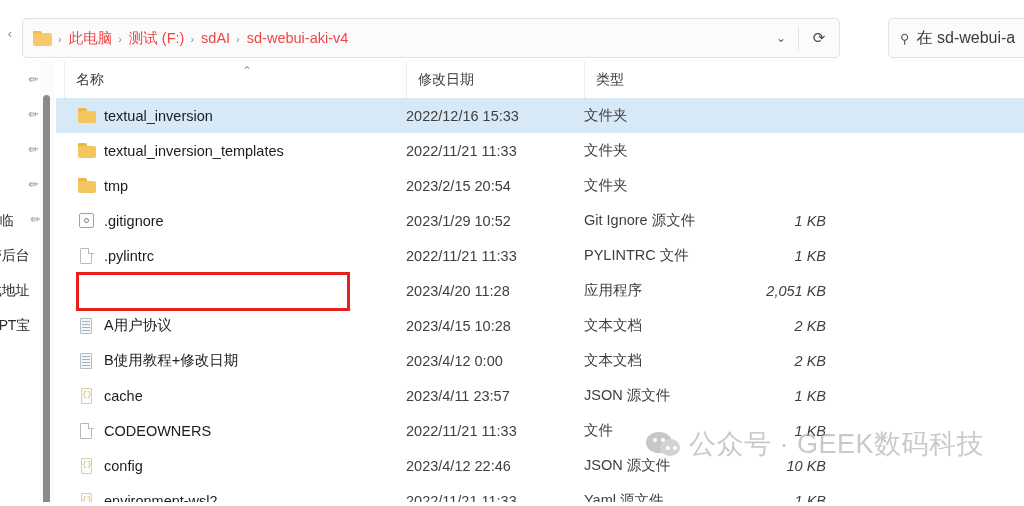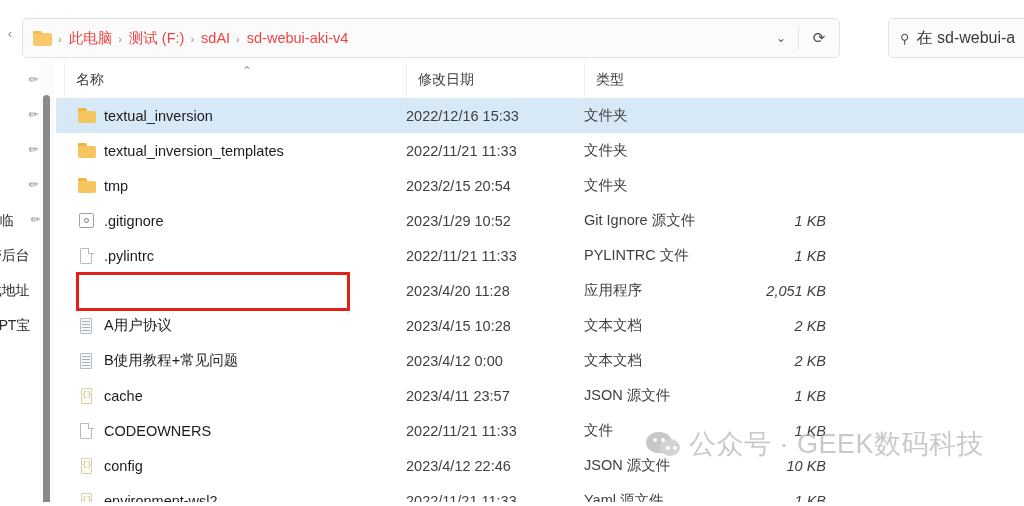--- a/index.html
+++ b/index.html
@@ -463,21 +463,21 @@
           <span class="ico text"></span>
           <span class="name-text">A用户协议</span>
         </div>
         <div class="cell date">2023/4/15 10:28</div>
         <div class="cell type">文本文档</div>
         <div class="cell size">2 KB</div>
       </div>
       <div class="row">
         <div class="cell name">
           <span class="ico text"></span>
-          <span class="name-text">B使用教程+常见问题</span>
+          <span class="name-text">B使用教程+修改日期</span>
         </div>
         <div class="cell date">2023/4/12 0:00</div>
         <div class="cell type">文本文档</div>
         <div class="cell size">2 KB</div>
       </div>
       <div class="row">
         <div class="cell name">
           <span class="ico json"></span>
           <span class="name-text">cache</span>
         </div>

